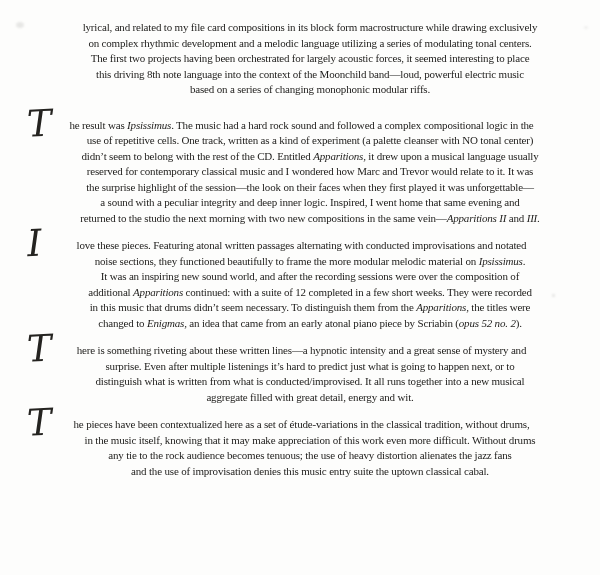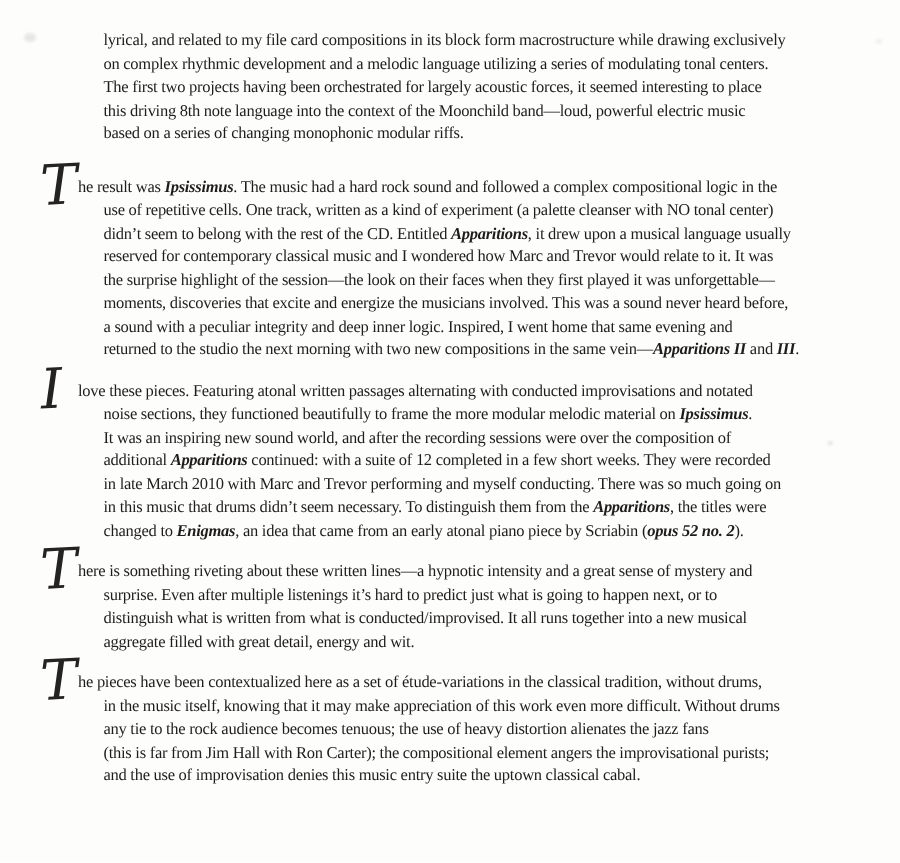--- a/index.html
+++ b/index.html
@@ -24,23 +24,24 @@
     position:relative;
     margin:0 0 12px 0;
   }
   .para.first-para { margin-bottom:20px; }
   .line {
     white-space:nowrap;
     height:15.5px;
     line-height:15.5px;
     font-size:11px;
     letter-spacing:-0.18px;
+    text-align:center;
   }
   .capped .line.first { margin-left:-17px; }
-  .em { font-style:italic;font-weight:bold; }
+  .em { font-style:italic; }
   .dropcap {
     position:absolute;
     left:-42px; top:-13px;
     font-family:"DejaVu Serif", serif;
     font-style:italic;
     font-weight:400;
     font-size:37px;
     line-height:1;
     color:#242320;
     transform:rotate(-3deg);
@@ -64,46 +65,43 @@
         <div class="line"><span class="plain">this driving 8th note language into the context of the Moonchild band—loud, powerful electric music</span></div>
         <div class="line"><span class="plain">based on a series of changing monophonic modular riffs.</span></div>
       </div>
       <div class="para capped">
         <span class="dropcap">T</span>
         <div class="line first"><span class="plain">he result was </span><span class="em">Ipsissimus</span><span class="plain">. The music had a hard rock sound and followed a complex compositional logic in the</span></div>
         <div class="line"><span class="plain">use of repetitive cells. One track, written as a kind of experiment (a palette cleanser with NO tonal center)</span></div>
         <div class="line"><span class="plain">didn’t seem to belong with the rest of the CD. Entitled </span><span class="em">Apparitions</span><span class="plain">, it drew upon a musical language usually</span></div>
         <div class="line"><span class="plain">reserved for contemporary classical music and I wondered how Marc and Trevor would relate to it. It was</span></div>
         <div class="line"><span class="plain">the surprise highlight of the session—the look on their faces when they first played it was unforgettable—</span></div>
-        <div class="line"><span class="plain">moments, discoveries that excite and energize the musicians involved. This was a sound never heard before,</span></div>
         <div class="line"><span class="plain">a sound with a peculiar integrity and deep inner logic. Inspired, I went home that same evening and</span></div>
         <div class="line"><span class="plain">returned to the studio the next morning with two new compositions in the same vein—</span><span class="em">Apparitions II</span><span class="plain"> and </span><span class="em">III</span><span class="plain">.</span></div>
       </div>
       <div class="para capped">
         <span class="dropcap">I</span>
         <div class="line first"><span class="plain">love these pieces. Featuring atonal written passages alternating with conducted improvisations and notated</span></div>
         <div class="line"><span class="plain">noise sections, they functioned beautifully to frame the more modular melodic material on </span><span class="em">Ipsissimus</span><span class="plain">.</span></div>
         <div class="line"><span class="plain">It was an inspiring new sound world, and after the recording sessions were over the composition of</span></div>
         <div class="line"><span class="plain">additional </span><span class="em">Apparitions</span><span class="plain"> continued: with a suite of 12 completed in a few short weeks. They were recorded</span></div>
-        <div class="line"><span class="plain">in late March 2010 with Marc and Trevor performing and myself conducting. There was so much going on</span></div>
         <div class="line"><span class="plain">in this music that drums didn’t seem necessary. To distinguish them from the </span><span class="em">Apparitions</span><span class="plain">, the titles were</span></div>
         <div class="line"><span class="plain">changed to </span><span class="em">Enigmas</span><span class="plain">, an idea that came from an early atonal piano piece by Scriabin (</span><span class="em">opus 52 no. 2</span><span class="plain">).</span></div>
       </div>
       <div class="para capped">
         <span class="dropcap">T</span>
         <div class="line first"><span class="plain">here is something riveting about these written lines—a hypnotic intensity and a great sense of mystery and</span></div>
         <div class="line"><span class="plain">surprise. Even after multiple listenings it’s hard to predict just what is going to happen next, or to</span></div>
         <div class="line"><span class="plain">distinguish what is written from what is conducted/improvised. It all runs together into a new musical</span></div>
         <div class="line"><span class="plain">aggregate filled with great detail, energy and wit.</span></div>
       </div>
       <div class="para capped">
         <span class="dropcap">T</span>
         <div class="line first"><span class="plain">he pieces have been contextualized here as a set of étude-variations in the classical tradition, without drums,</span></div>
         <div class="line"><span class="plain">in the music itself, knowing that it may make appreciation of this work even more difficult. Without drums</span></div>
         <div class="line"><span class="plain">any tie to the rock audience becomes tenuous; the use of heavy distortion alienates the jazz fans</span></div>
-        <div class="line"><span class="plain">(this is far from Jim Hall with Ron Carter); the compositional element angers the improvisational purists;</span></div>
         <div class="line"><span class="plain">and the use of improvisation denies this music entry suite the uptown classical cabal.</span></div>
       </div>
     </div>
 <div class="artifact" style="left: 16px; top: 22px; width: 8px; height: 6px; opacity: 0.22;"></div>
     <div class="artifact" style="left: 584px; top: 26px; width: 4px; height: 3px; opacity: 0.15;"></div>
     <div class="artifact" style="left: 552px; top: 294px; width: 3px; height: 3px; opacity: 0.28;"></div>
   </div>
 
 </body></html>

